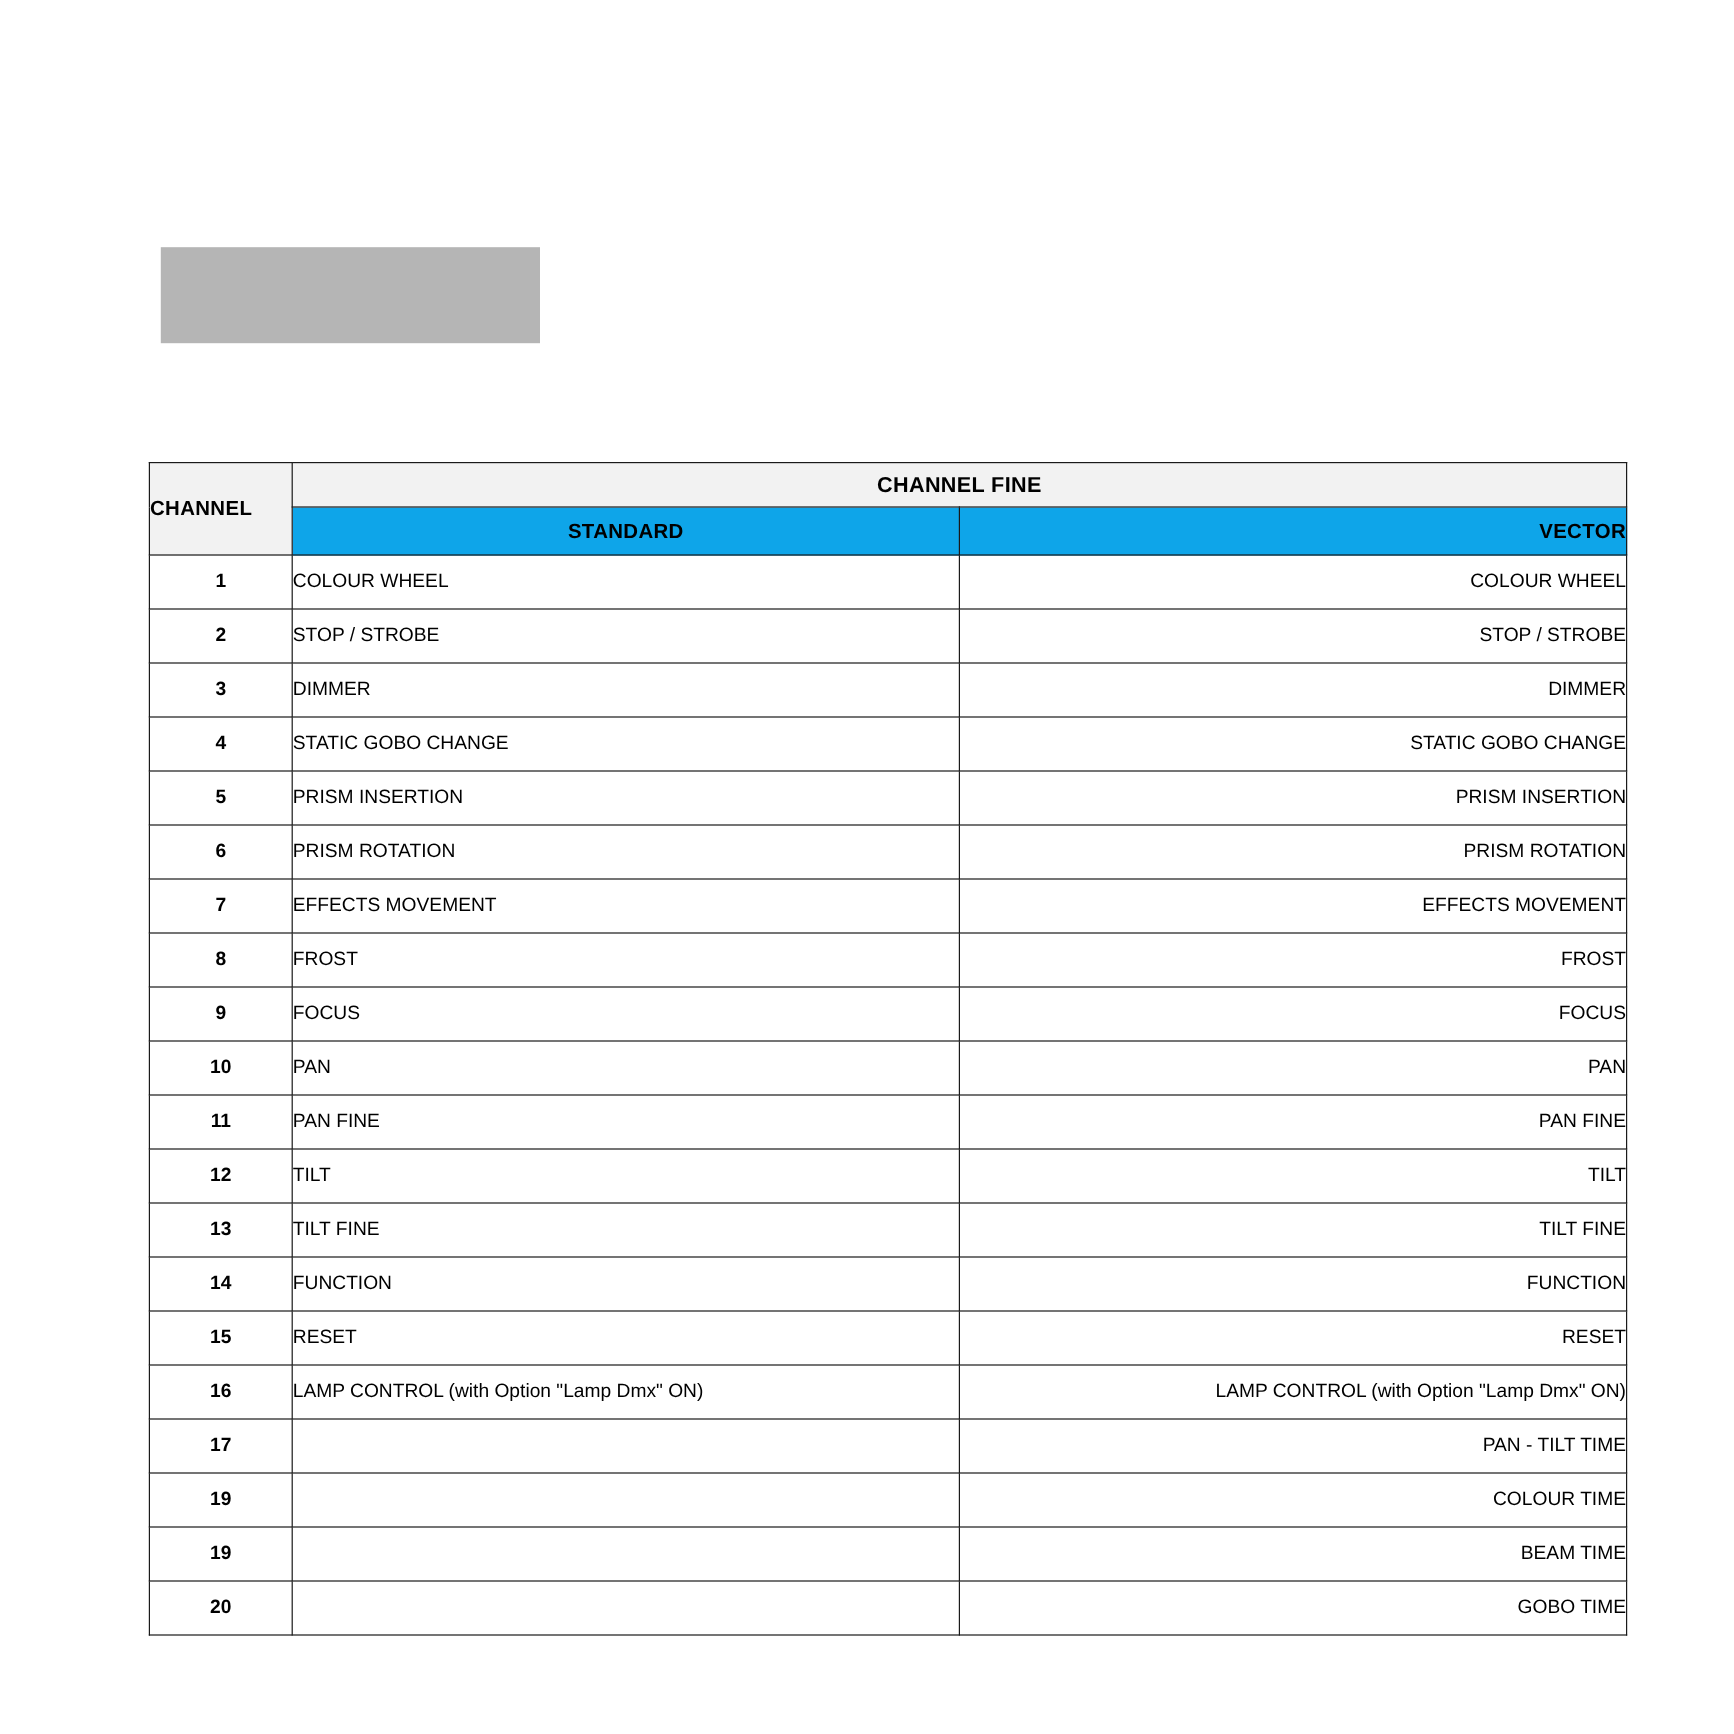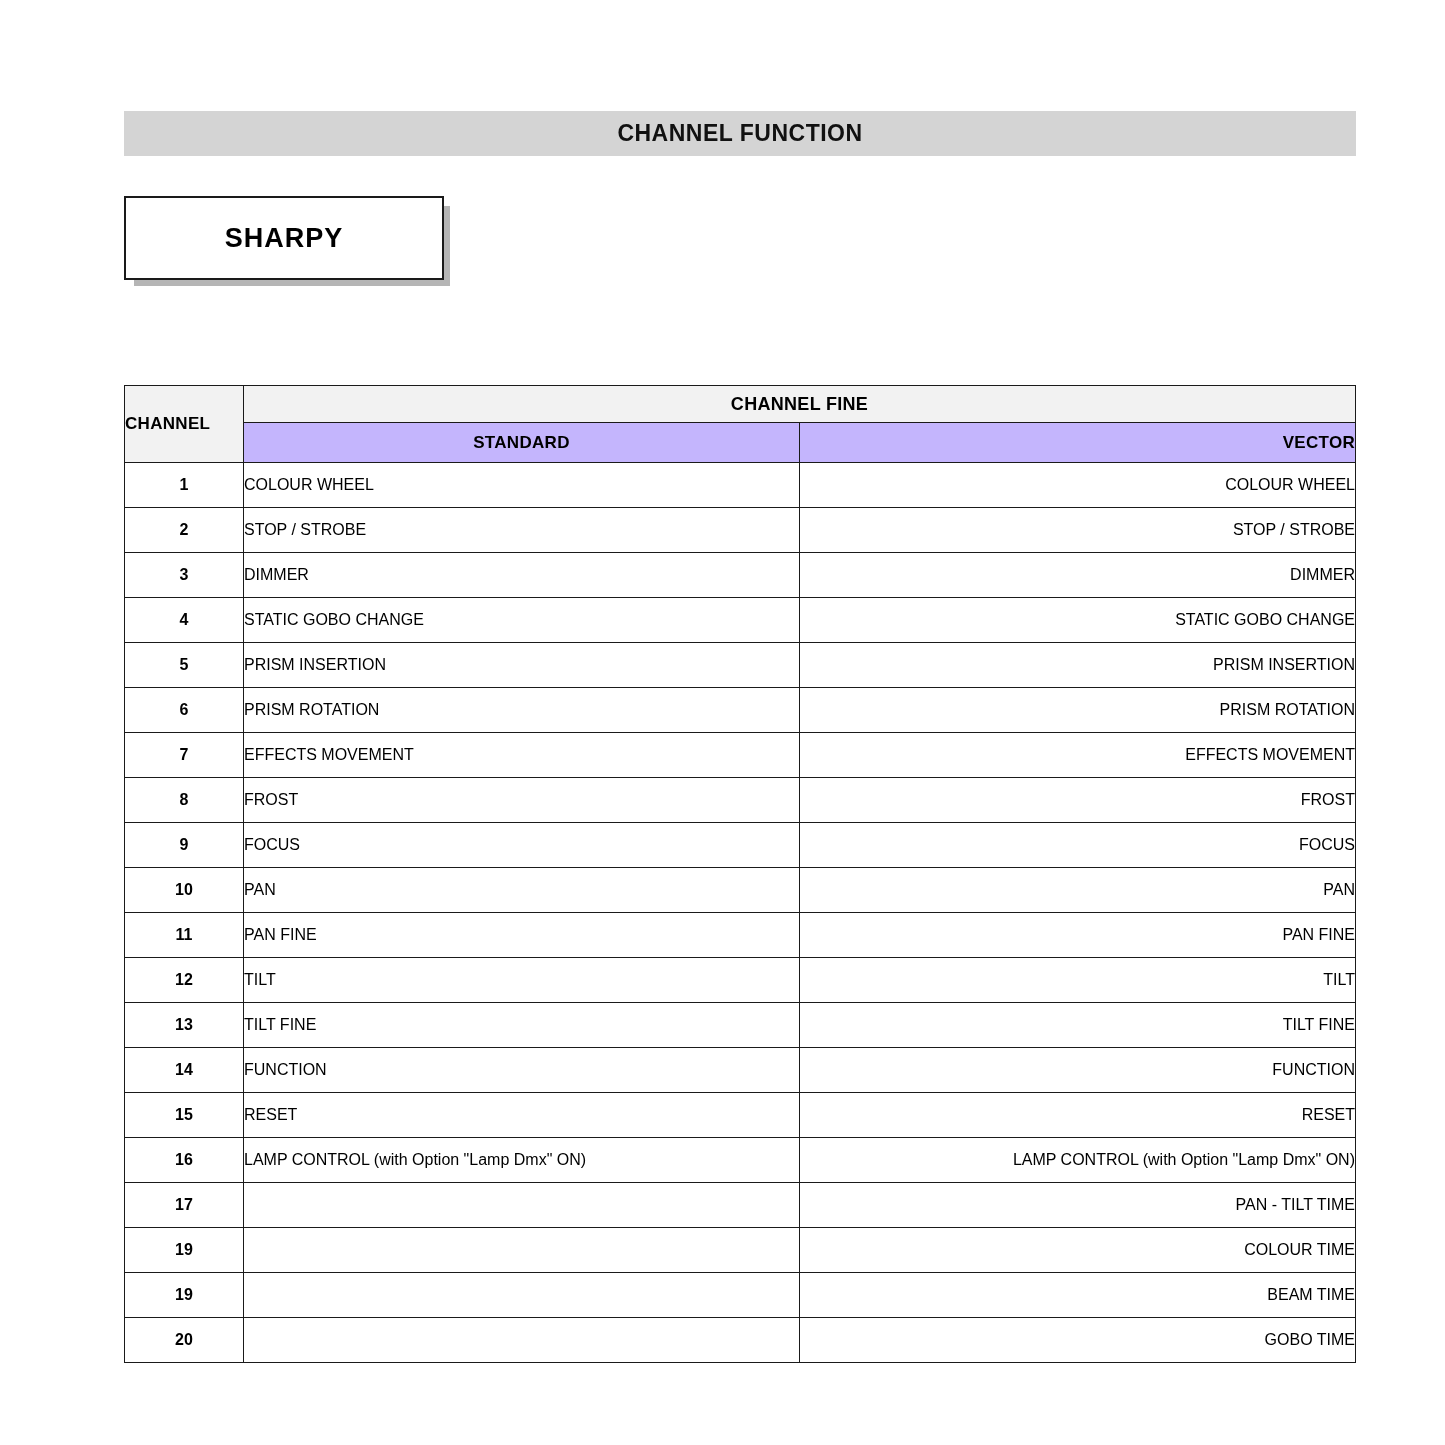--- a/index.html
+++ b/index.html
@@ -108,21 +108,21 @@
   .hdr-mode {
     background: #f2f2f2;
     text-align: center;
     font-size: 18px;
     font-weight: bold;
     height: 36px;
     vertical-align: middle;
     letter-spacing: 0.3px;
   }
   .hdr-sub {
-    background: #c4b5fd;
+    background: #0ea5e9;
     text-align: center;
     font-size: 17px;
     font-weight: bold;
     height: 38px;
     vertical-align: middle;
     letter-spacing: 0.3px;
   }
   .col-standard { width: 556px; }
   .col-vector { width: 556px; text-align: right; }
 
@@ -140,28 +140,22 @@
     padding-left: 9px;
     white-space: nowrap;
     overflow: hidden;
   }
 </style>
 </head>
 <body>
 
 <div class="page">
 
-  <div class="banner">
-    <div class="banner-title">CHANNEL FUNCTION</div>
-  </div>
 
   <div class="model-shadow"></div>
-  <div class="model-box">
-    <div class="model-name">SHARPY</div>
-  </div>
 
 
   <div class="table-wrap">
     <table class="channels">
       <colgroup>
         <col style="width:119px">
         <col style="width:556px">
         <col style="width:556px">
       </colgroup>
       <tbody id="table-body">

